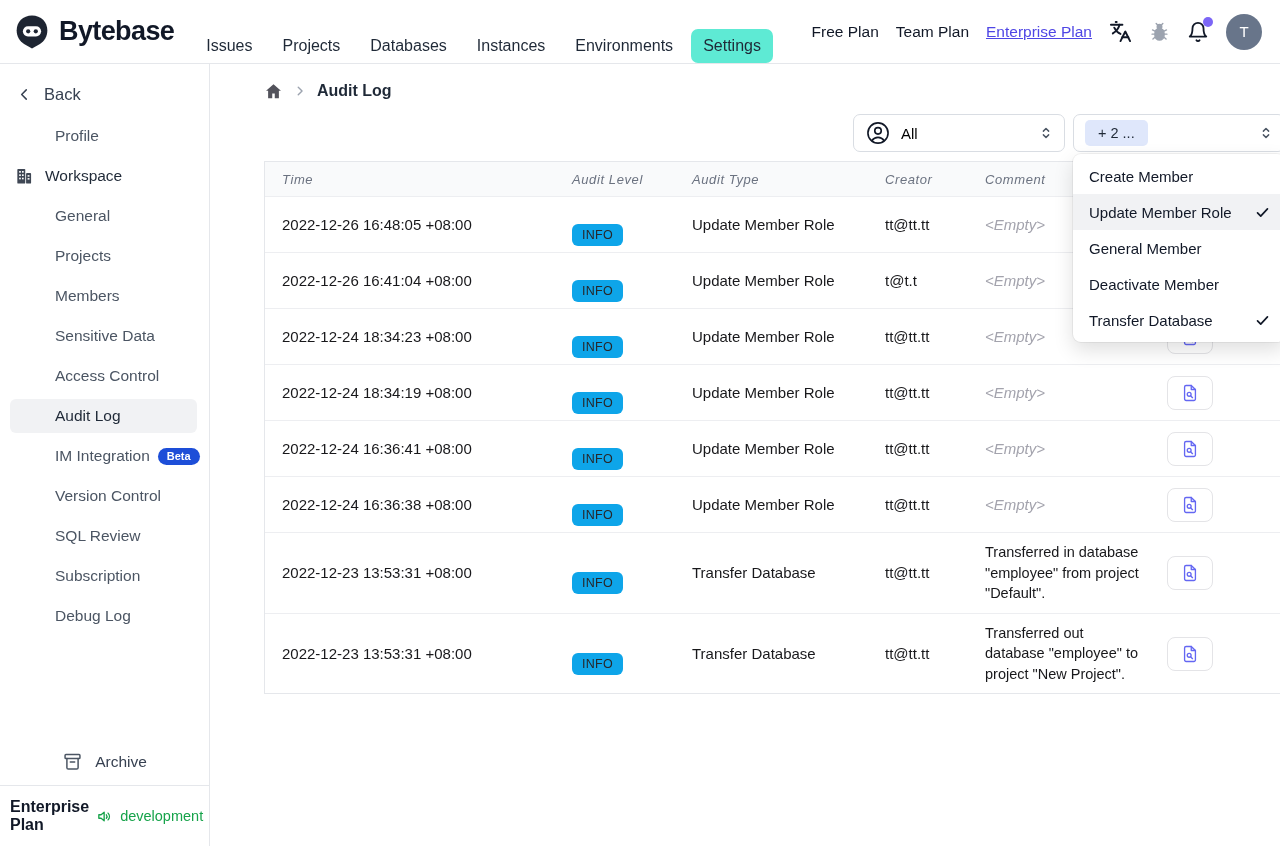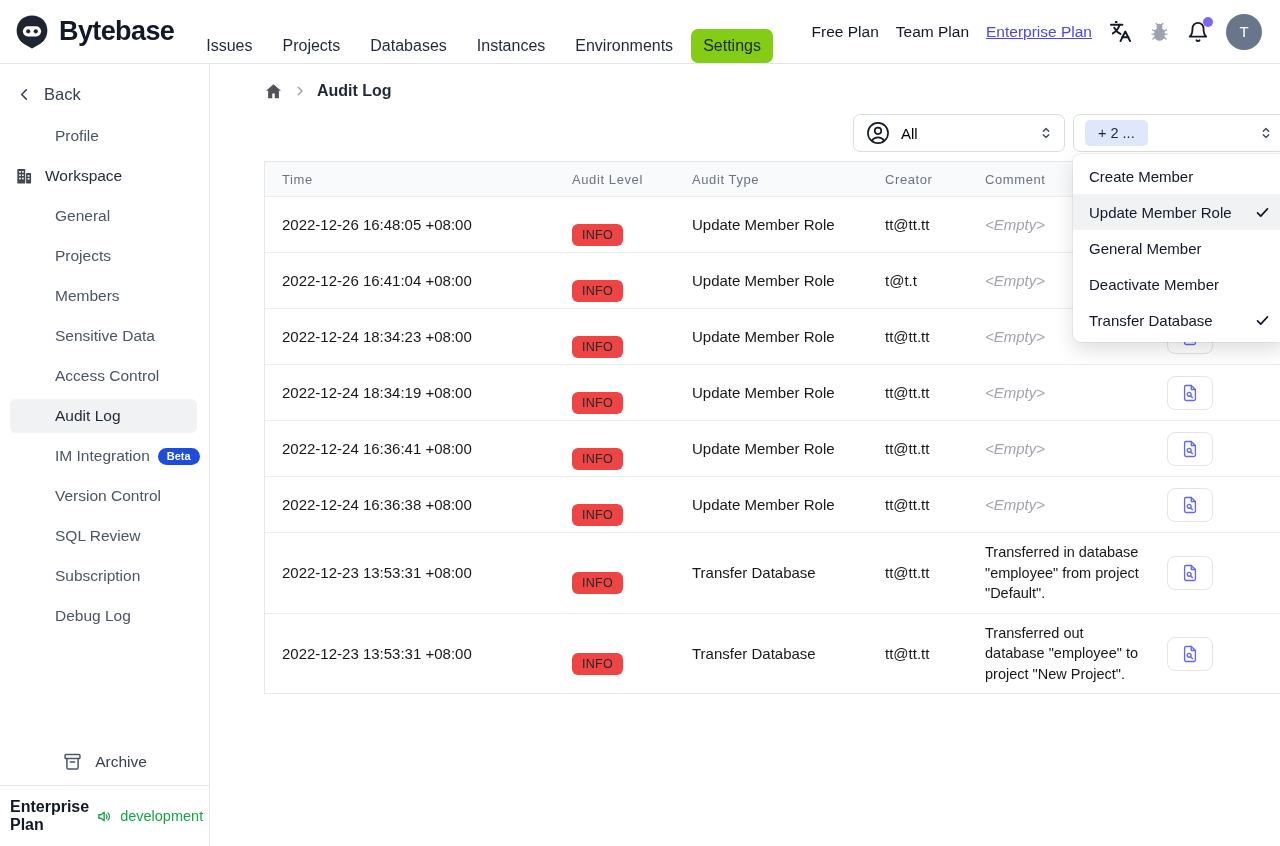--- a/index.html
+++ b/index.html
@@ -11,21 +11,21 @@
   }
   svg { display:block; }
 
   
   .topnav { height:64px; display:flex; align-items:center; padding:0 18px 0 14px;
             border-bottom:1px solid #e5e7eb; }
   .brand { display:flex; align-items:center; gap:9px; }
   .brand-text { font-size:27px; font-weight:bold; color:#111827; letter-spacing:-0.6px; }
   .mainnav { display:flex; align-items:center; margin-left:20px; gap:6px; }
   .nav-link { font-size:16px; color:#1f2937; padding:8px 12px; border-radius:7px; cursor:pointer;margin-top:28px; }
-  .nav-link.active { background:#84cc16; }
+  .nav-link.active { background:#5eead4; }
   .nav-right { margin-left:auto; display:flex; align-items:center; gap:17px; font-size:15.5px; color:#111827; }
   .plan-link { color:#4f46e5; text-decoration:underline; cursor:pointer; }
   .icon-btn { cursor:pointer; }
   .bell-wrap { position:relative; cursor:pointer; }
   .bell-dot { position:absolute; top:-4px; right:-4px; width:10px; height:10px; border-radius:50%; }
   .avatar { width:36px; height:36px; border-radius:50%; background:#68758a; color:#fff;
             display:flex; align-items:center; justify-content:center; font-size:15px; cursor:pointer; }
 
   
   .page { display:flex; height:782px;gap:28px; }
@@ -63,25 +63,25 @@
           box-shadow:0 8px 20px rgba(0,0,0,.13), 0 0 0 1px rgba(0,0,0,.05); padding:4px 0; z-index:20; }
   .menu-item { height:36px; display:flex; align-items:center; padding:0 14px 0 16px;
                font-size:15px; color:#111827; cursor:pointer; }
   .menu-item.highlight { background:#f1f2f4; }
   .menu-item .grow { flex:1; }
 
   
   .audit-table { margin-top:9px; border:1px solid #e5e7eb; width:1021px; }
   .t-header, .t-row { display:grid; grid-template-columns:290px 120px 193px 100px 182px 1fr; align-items:center; }
   .t-header { height:34px; background:#f9fafb; font-size:13px; color:#6b7280; letter-spacing:0.6px; }
-  .t-header > div { padding-left:17px; }
+  .t-header > div { padding-left:17px;font-style:italic; }
   .t-row { min-height:56px; border-top:1px solid #edeef1; font-size:15px; color:#18181b; background:#fff; }
   .t-row.tall { min-height:78px; }
   .t-row > div { padding-left:17px; }
-  .level-badge { display:inline-block; background:#ef4444; border-radius:6px; padding:4px 10px;
+  .level-badge { display:inline-block; background:#0ea5e9; border-radius:6px; padding:4px 10px;
                  font-size:12.5px; font-weight:500; letter-spacing:0.3px; color:#27272a;margin-top:20px; }
   .creator-cell { font-weight:500; }
   .empty { color:#a3a3ad; font-style:italic; }
   .comment-cell { font-size:14.5px; line-height:1.42; padding:9px 6px 9px 17px; }
   .action-cell { padding-left:2px; }
   .action-btn { width:46px; height:34px; border:1px solid #e4e4e7; border-radius:8px; background:#fff;
                 display:flex; align-items:center; justify-content:center; cursor:pointer; }
 </style>
 </head>
 <body>

